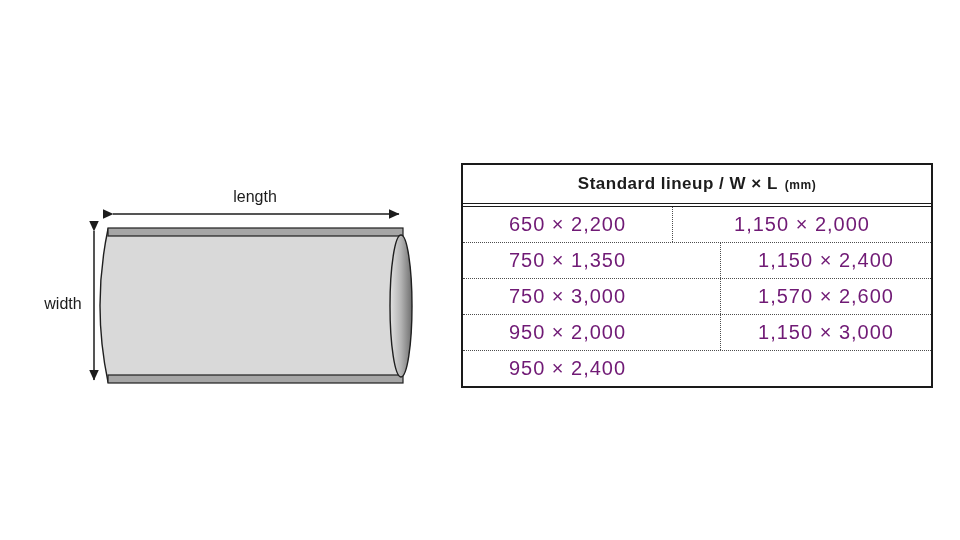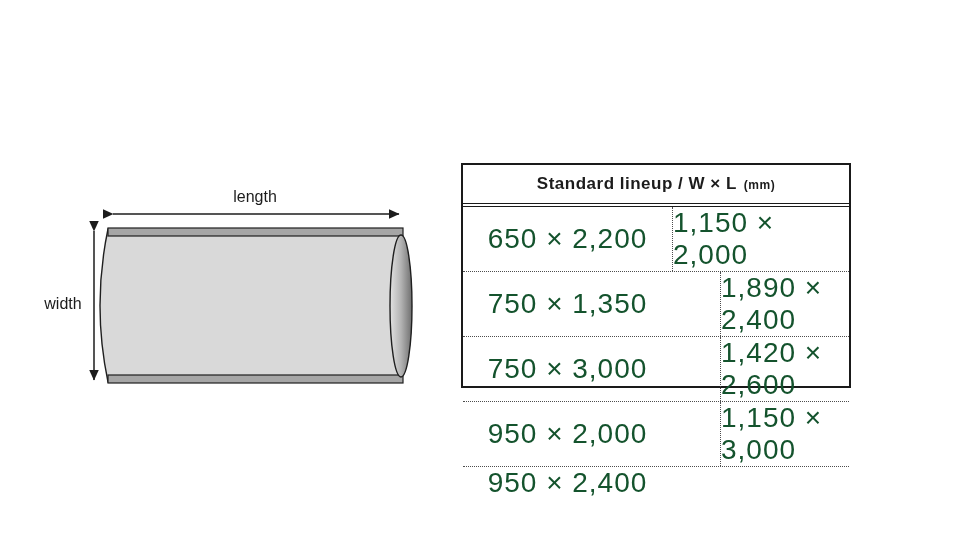--- a/index.html
+++ b/index.html
@@ -25,21 +25,21 @@
     font-family: "Liberation Sans", sans-serif;
     font-size: 16px;
     fill: #1c1c1c;
   }
 
   
   .lineup-table {
     position: absolute;
     left: 461px;
     top: 163px;
-    width: 390px;
+    width: 472px;
     height: 225px;
     box-sizing: border-box;
     border: 2px solid #1a1a1a;
     display: flex;
     flex-direction: column;
     background: #ffffff;
   }
   .thead {
     flex: 0 0 38px;
     border-bottom: 4px double #1a1a1a;
@@ -63,23 +63,23 @@
   }
   .trow {
     flex: 1;
     display: flex;
   }
   .trow + .trow { border-top: 1px dotted #4d4d4d; gap: 48px; }
   .tcell {
     display: flex;
     align-items: center;
     justify-content: center;
-    font-size: 28px;
+    font-size: 20px;
     letter-spacing: 1px;
-    color: #14532d;
+    color: #701a75;
   }
   .tcell.c0 { flex: 0 0 209px; }
   .tcell.c1 { flex: 1; border-left: 1px dotted #4d4d4d; }
 </style>
 </head>
 <body>
 
 <div class="stage">
 
   <svg class="diagram-svg" viewBox="0 0 410 220">
@@ -113,25 +113,25 @@
       <span>Standard lineup / W × L</span>
       <span class="unit">(mm)</span>
     </div>
     <div class="tbody">
       <div class="trow">
         <div class="tcell c0">650 × 2,200</div>
         <div class="tcell c1">1,150 × 2,000</div>
       </div>
       <div class="trow">
         <div class="tcell c0">750 × 1,350</div>
-        <div class="tcell c1">1,890 × 2,400</div>
+        <div class="tcell c1">1,150 × 2,400</div>
       </div>
       <div class="trow">
         <div class="tcell c0">750 × 3,000</div>
-        <div class="tcell c1">1,420 × 2,600</div>
+        <div class="tcell c1">1,570 × 2,600</div>
       </div>
       <div class="trow">
         <div class="tcell c0">950 × 2,000</div>
         <div class="tcell c1">1,150 × 3,000</div>
       </div>
       <div class="trow">
         <div class="tcell c0">950 × 2,400</div>
       </div>
     </div>
   </div>

